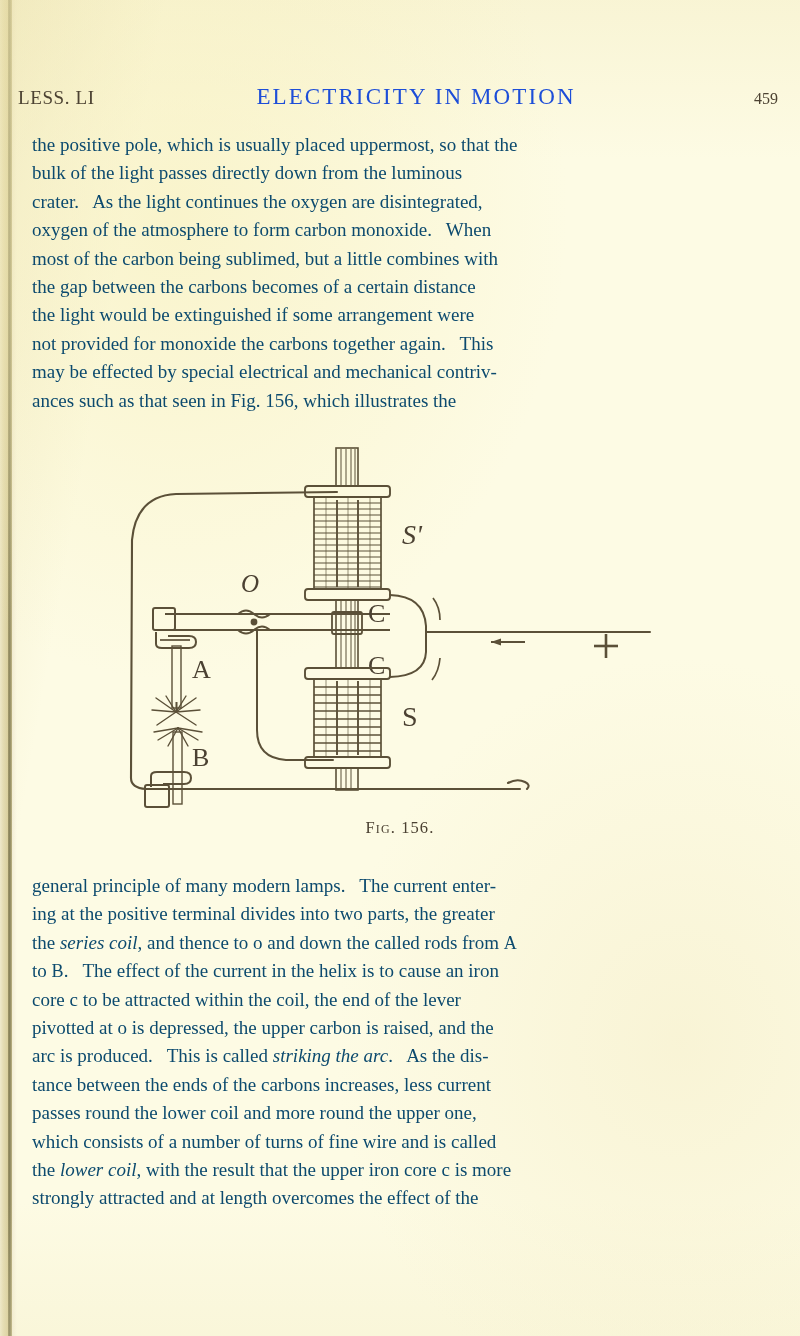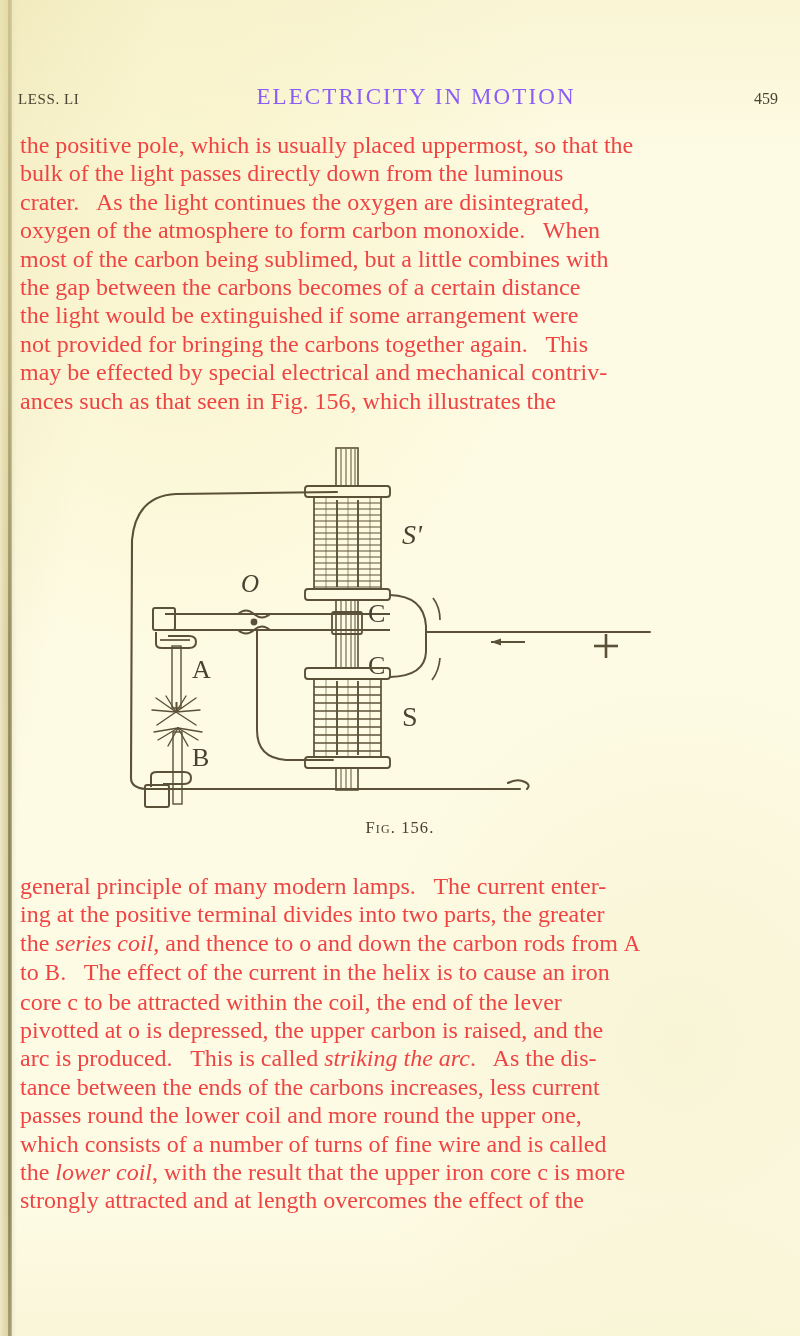--- a/index.html
+++ b/index.html
@@ -67,52 +67,52 @@
     position: absolute;
     left: 18px;
     top: 84px;
     width: 760px;
     height: 30px;
     display: flex;
     align-items: baseline;
   }
   .runhead-left {
     font-variant: small-caps;
-    font-size: 15px;
+    font-size: 19px;
     letter-spacing: 0.6px;
     color: #4c4232;
     width: 120px;
     flex: 0 0 auto;
     white-space: nowrap;
   }
   .runhead-title {
     flex: 1 1 auto;
     text-align: center;
     font-size: 23px;
     letter-spacing: 2.1px;
-    color: #8b5cf6;
+    color: #1d4ed8;
     white-space: nowrap;
     padding-right: 26px;
   }
   .runhead-folio {
     flex: 0 0 auto;
     font-size: 16px;
     color: #4c4232;
     width: 58px;
     text-align: right;
   }
 
   
   .para {
     position: absolute;
-    left: 20px;
+    left: 32px;
     width: 742px;
-    font-size: 24px;
+    font-size: 19px;
     line-height: 28.4px;
-    color: #ef4444;
+    color: #0c4a6e;
     text-align: justify;
   }
   .para p { margin: 0; }
   .para .ln {
     display: block;
     white-space: pre;
   }
   #para-top  { top: 131px; }
   #para-bot  { top: 872px; }
 
@@ -171,21 +171,21 @@
 
     <div class="para" id="para-top">
       <p>
           <span class="ln">the positive pole, which is usually placed uppermost, so that the</span>
           <span class="ln">bulk of the light passes directly down from the luminous</span>
           <span class="ln">crater.   As the light continues the oxygen are disintegrated,</span>
           <span class="ln">oxygen of the atmosphere to form carbon monoxide.   When</span>
           <span class="ln">most of the carbon being sublimed, but a little combines with</span>
           <span class="ln">the gap between the carbons becomes of a certain distance</span>
           <span class="ln">the light would be extinguished if some arrangement were</span>
-          <span class="ln">not provided for bringing the carbons together again.   This</span>
+          <span class="ln">not provided for monoxide the carbons together again.   This</span>
           <span class="ln">may be effected by special electrical and mechanical contriv-</span>
           <span class="ln">ances such as that seen in Fig. 156, which illustrates the</span>
         </p>
     </div>
 
     <div class="figure">
       <svg width="620" height="380" viewBox="0 0 620 380">
 
         <g>
           <path class="ink" stroke-width="2.1" stroke-linecap="round" d="M 247,52 L 86,54 Q 46,56 42,100 L 41,338 Q 41,348 56,349 L 430,349"></path>
@@ -354,21 +354,21 @@
 
       </svg>
 
       <div class="fig-caption">Fig. 156.</div>
     </div>
 
     <div class="para" id="para-bot">
       <p>
           <span class="ln"><span>general principle of many modern lamps.   The current enter-</span></span>
           <span class="ln"><span>ing at the positive terminal divides into two parts, the greater</span></span>
-          <span class="ln"><span>the </span><i class="it">series coil</i><span>, and thence to o and down the carbon rods from </span><span class="sc">A</span></span>
+          <span class="ln"><span>the </span><i class="it">series coil</i><span>, and thence to o and down the called rods from </span><span class="sc">A</span></span>
           <span class="ln"><span>to </span><span class="sc">B</span><span>.   The effect of the current in the helix is to cause an iron</span></span>
           <span class="ln"><span>core c to be attracted within the coil, the end of the lever</span></span>
           <span class="ln"><span>pivotted at o is depressed, the upper carbon is raised, and the</span></span>
           <span class="ln"><span>arc is produced.   This is called </span><i class="it">striking the arc</i><span>.   As the dis-</span></span>
           <span class="ln"><span>tance between the ends of the carbons increases, less current</span></span>
           <span class="ln"><span>passes round the lower coil and more round the upper one,</span></span>
           <span class="ln"><span>which consists of a number of turns of fine wire and is called</span></span>
           <span class="ln"><span>the </span><i class="it">lower coil</i><span>, with the result that the upper iron core c is more</span></span>
           <span class="ln"><span>strongly attracted and at length overcomes the effect of the</span></span>
         </p>

